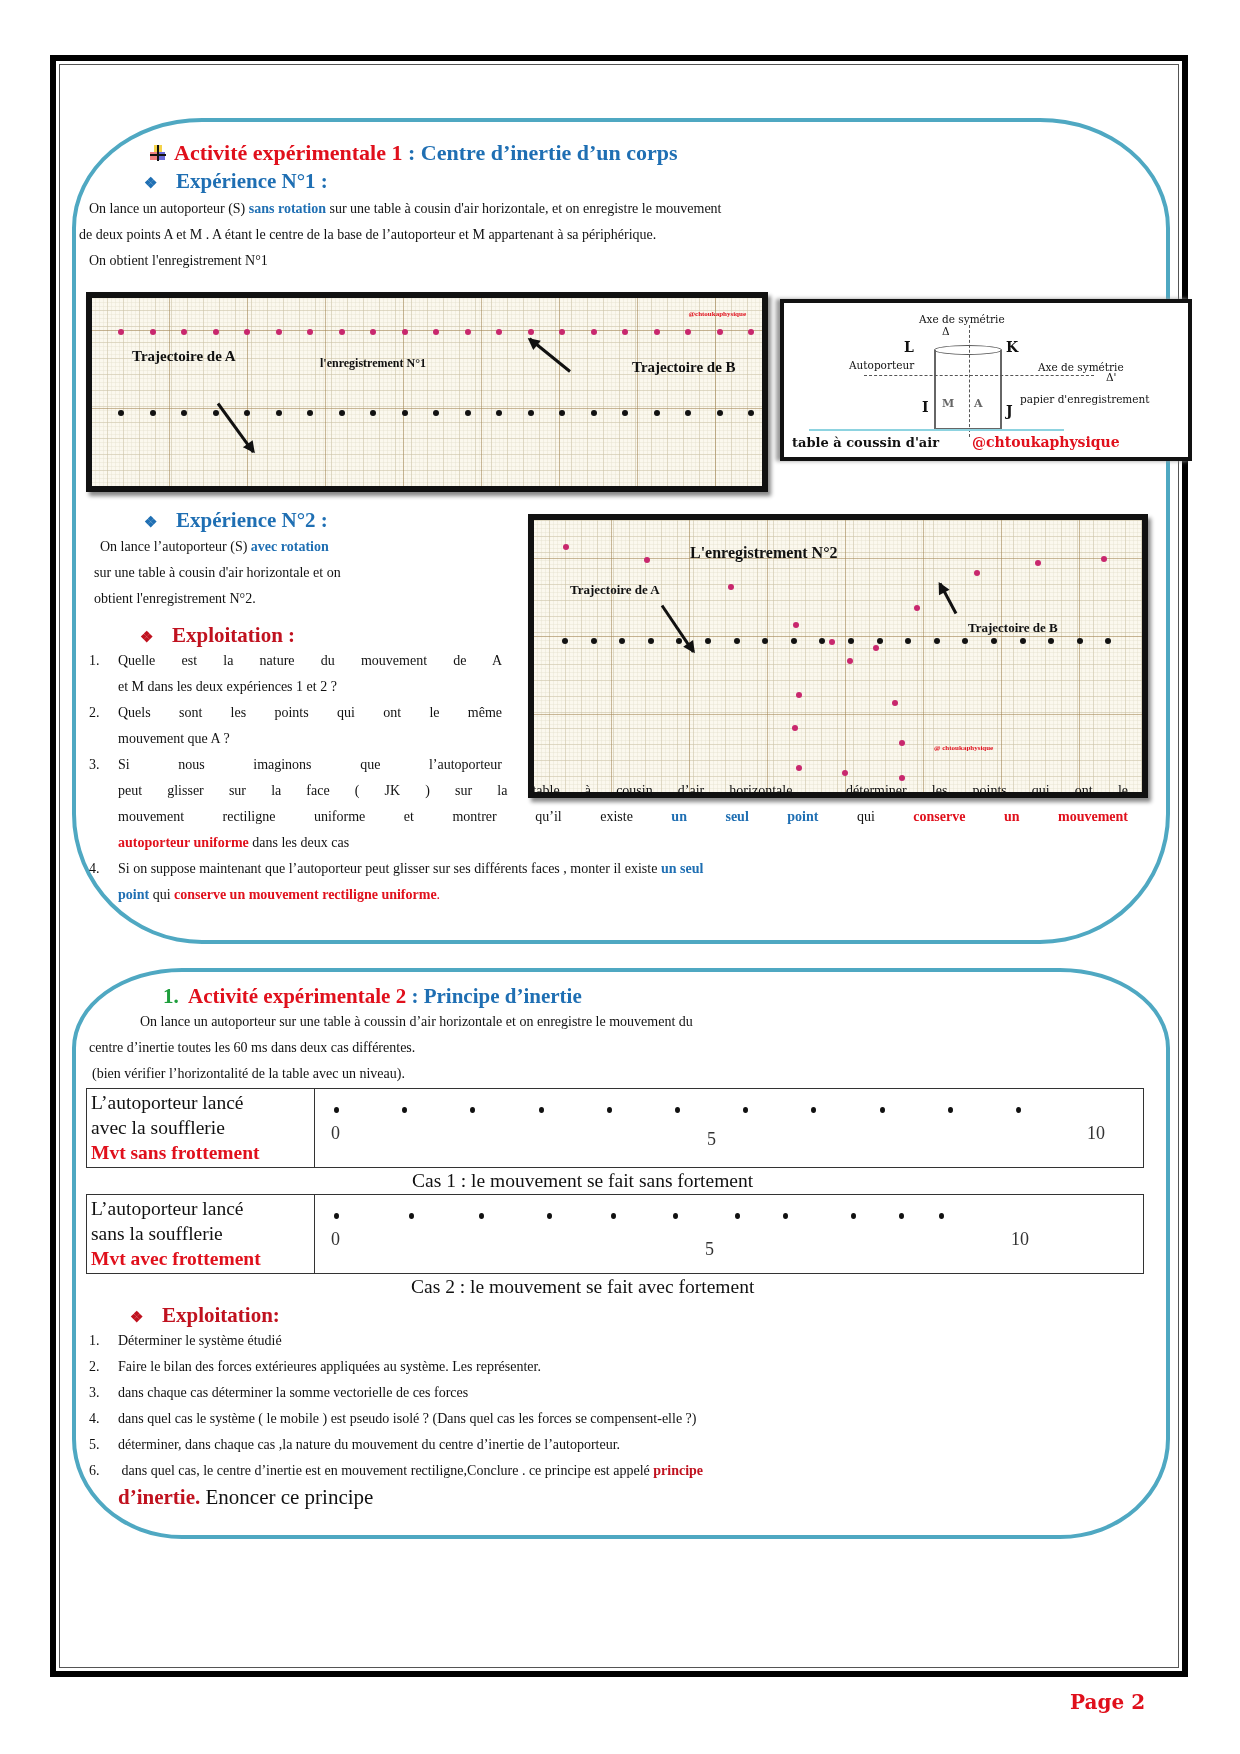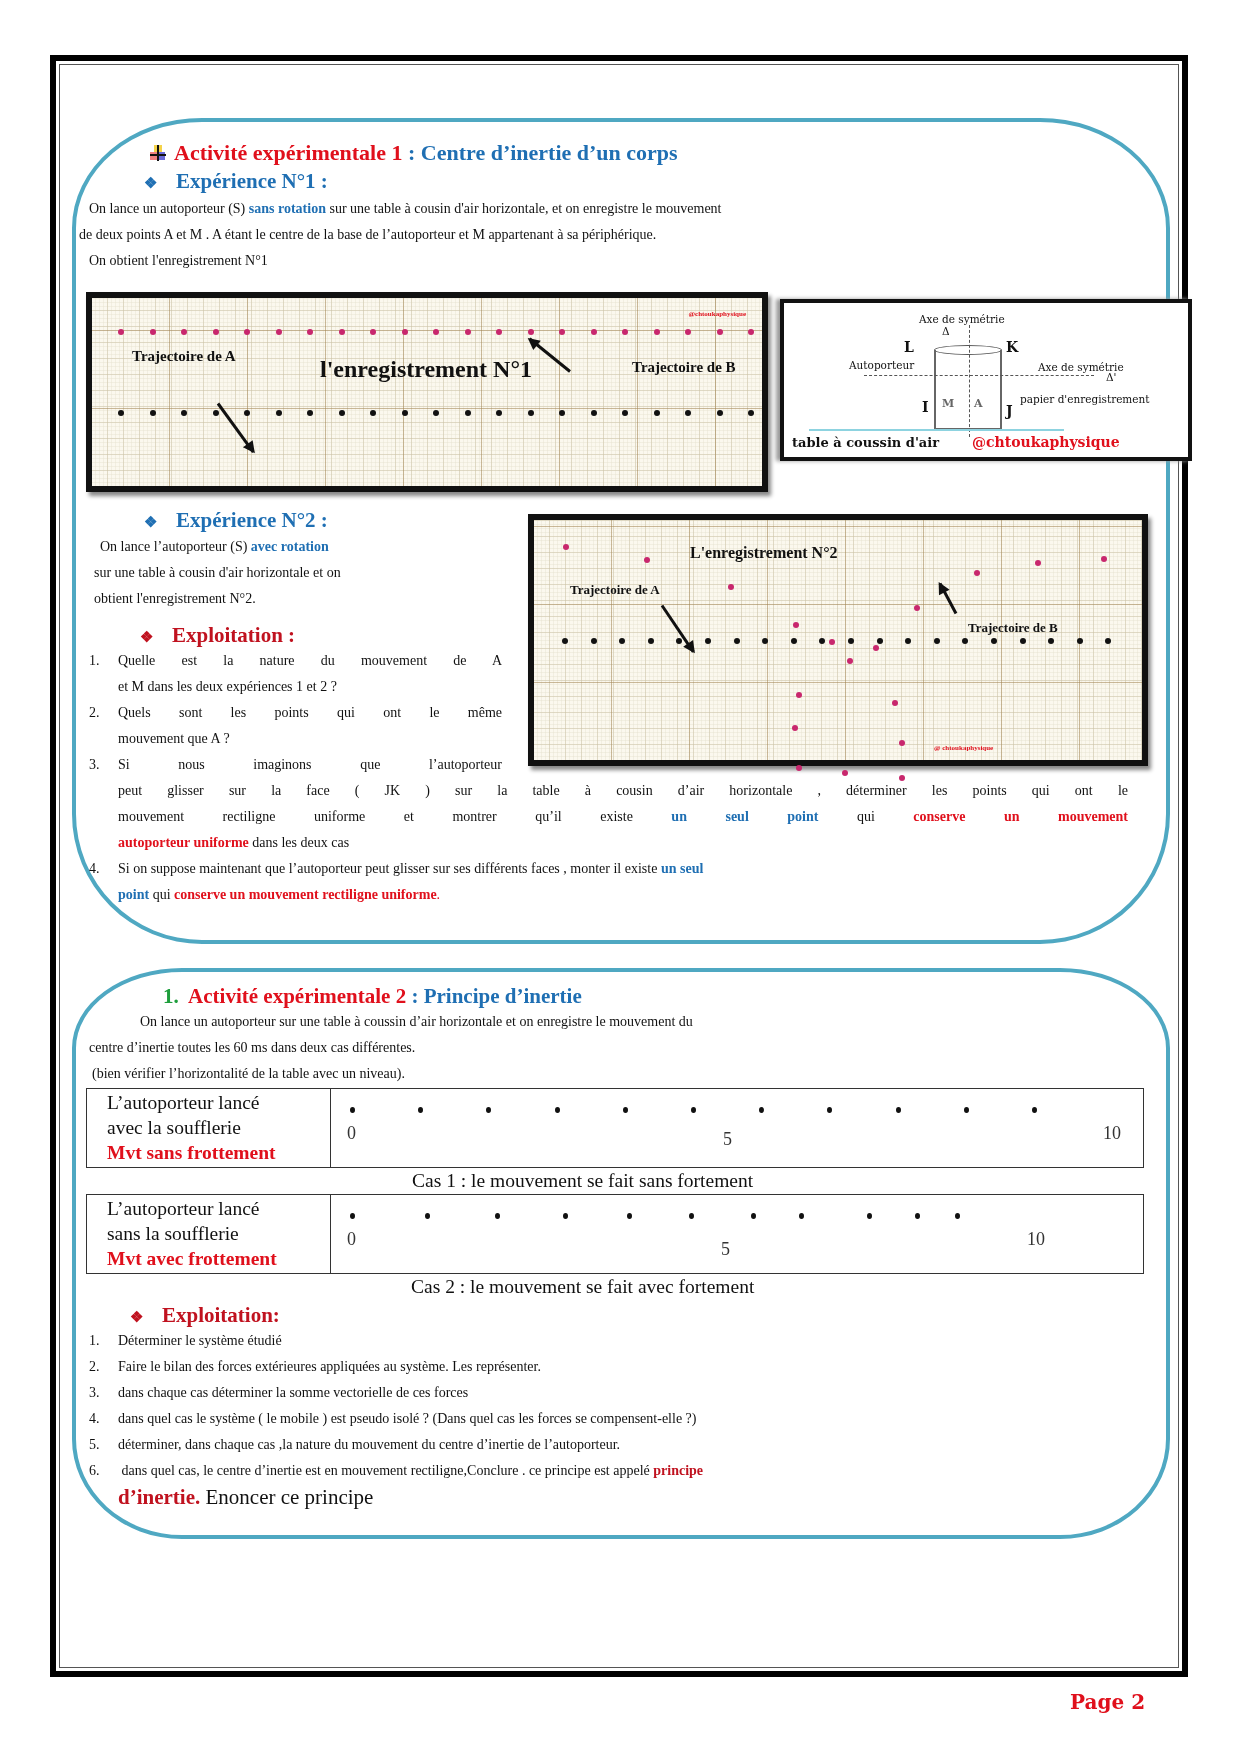--- a/index.html
+++ b/index.html
@@ -28,33 +28,33 @@
   .rec { position: absolute; background-color: #fbf8ee; border: 6px solid #111; box-shadow: 3px 4px 4px #888;
     background-image:
       repeating-linear-gradient(0deg, transparent 0, transparent 77px, rgba(160,130,80,0.55) 77px, rgba(160,130,80,0.55) 78px),
       repeating-linear-gradient(90deg, transparent 0, transparent 77px, rgba(160,130,80,0.55) 77px, rgba(160,130,80,0.55) 78px),
       repeating-linear-gradient(0deg, transparent 0, transparent 15px, rgba(200,190,160,0.45) 15px, rgba(200,190,160,0.45) 16px),
       repeating-linear-gradient(90deg, transparent 0, transparent 15px, rgba(200,190,160,0.45) 15px, rgba(200,190,160,0.45) 16px),
       repeating-linear-gradient(0deg, transparent 0, transparent 3px, rgba(225,220,200,0.35) 3px, rgba(225,220,200,0.35) 4px),
       repeating-linear-gradient(90deg, transparent 0, transparent 3px, rgba(225,220,200,0.35) 3px, rgba(225,220,200,0.35) 4px);
   }
   .rec1 { left: 86px; top: 292px; width: 682px; height: 200px; }
-  .rec2 { left: 528px; top: 514px; width: 620px; height: 252px; }
+  .rec2 { left: 528px; top: 514px; width: 620px; height: 284px; }
   .dot { position: absolute; width: 6px; height: 6px; border-radius: 50%; background: #111; }
   .dot.p { background: #c8276d; }
   .lbl { position: absolute; font-family: "Liberation Serif", serif; font-weight: bold; white-space: nowrap; color: #111; }
   .wm { position: absolute; font-size: 7px; color: #e0101c; font-weight: bold; font-family: "Liberation Serif", serif; }
   .arrow { position: absolute; height: 3px; background: #111; transform-origin: 0 50%; }
   .arrow::after { content: ""; position: absolute; right: -2px; top: -5px; border-left: 12px solid #111; border-top: 6.5px solid transparent; border-bottom: 6.5px solid transparent; }
 
   .schema { position: absolute; left: 780px; top: 299px; width: 412px; height: 162px; border: 4px solid #111; background: #fff; box-shadow: -4px 0 4px #999; font-family: "DejaVu Serif", serif; }
   .sch-t { position: absolute; white-space: nowrap; font-size: 10.5px; color: #111; }
 
   
-  .rowtbl { position: absolute; left: 86px; width: 1058px; border: 1.5px solid #333; display: flex; padding-left: 16px; }
+  .rowtbl { position: absolute; left: 86px; width: 1058px; border: 1.5px solid #333; display: flex; }
   .rowtbl .c1 { width: 228px; border-right: 1.5px solid #333; padding: 1px 4px; font-size: 19.5px; line-height: 25px; }
   .rowtbl .c2 { flex: 1; position: relative; }
   .rowtbl .dt { position: absolute; width: 5px; height: 6px; border-radius: 50%; background: #111; }
   .rowtbl .n { position: absolute; font-size: 18px; color: #333; }
   .caption { position: absolute; font-size: 19.5px; white-space: nowrap; }
 </style>
 </head>
 <body>
 
 <div class="page-frame"></div>
@@ -117,21 +117,21 @@
       <div class="dot p" style="left: 561.5px; top: 31px;"></div>
       <div class="dot" style="left: 561.5px; top: 112px;"></div>
       <div class="dot p" style="left: 593px; top: 31px;"></div>
       <div class="dot" style="left: 593px; top: 112px;"></div>
       <div class="dot p" style="left: 624.5px; top: 31px;"></div>
       <div class="dot" style="left: 624.5px; top: 112px;"></div>
       <div class="dot p" style="left: 656px; top: 31px;"></div>
       <div class="dot" style="left: 656px; top: 112px;"></div>
     </div>
   <div class="lbl" style="left:40px;top:50px;font-size:15px;">Trajectoire de A</div>
-  <div class="lbl" style="left:228px;top:58px;font-size:24px;">l'enregistrement N°1</div>
+  <div class="lbl" style="left:228px;top:58px;font-size:12px;">l'enregistrement N°1</div>
   <div class="lbl" style="left:540px;top:61px;font-size:15px;">Trajectoire de B</div>
   <div class="arrow" style="left:126px;top:104px;width:60px;transform:rotate(54deg);"></div>
   <div class="arrow" style="left:478px;top:72px;width:52px;transform:rotate(-141deg);"></div>
 </div>
 
 <div class="schema">
   <div class="sch-t" style="left:135px;top:10px;">Axe de symétrie</div>
   <div class="sch-t" style="left:158px;top:22px;">Δ</div>
   <div style="position:absolute;left:185px;top:22px;height:112px;border-left:1.5px dashed #555;"></div>
   <div class="sch-t" style="left:120px;top:36px;font-size:14px;font-weight:bold;">L</div>

